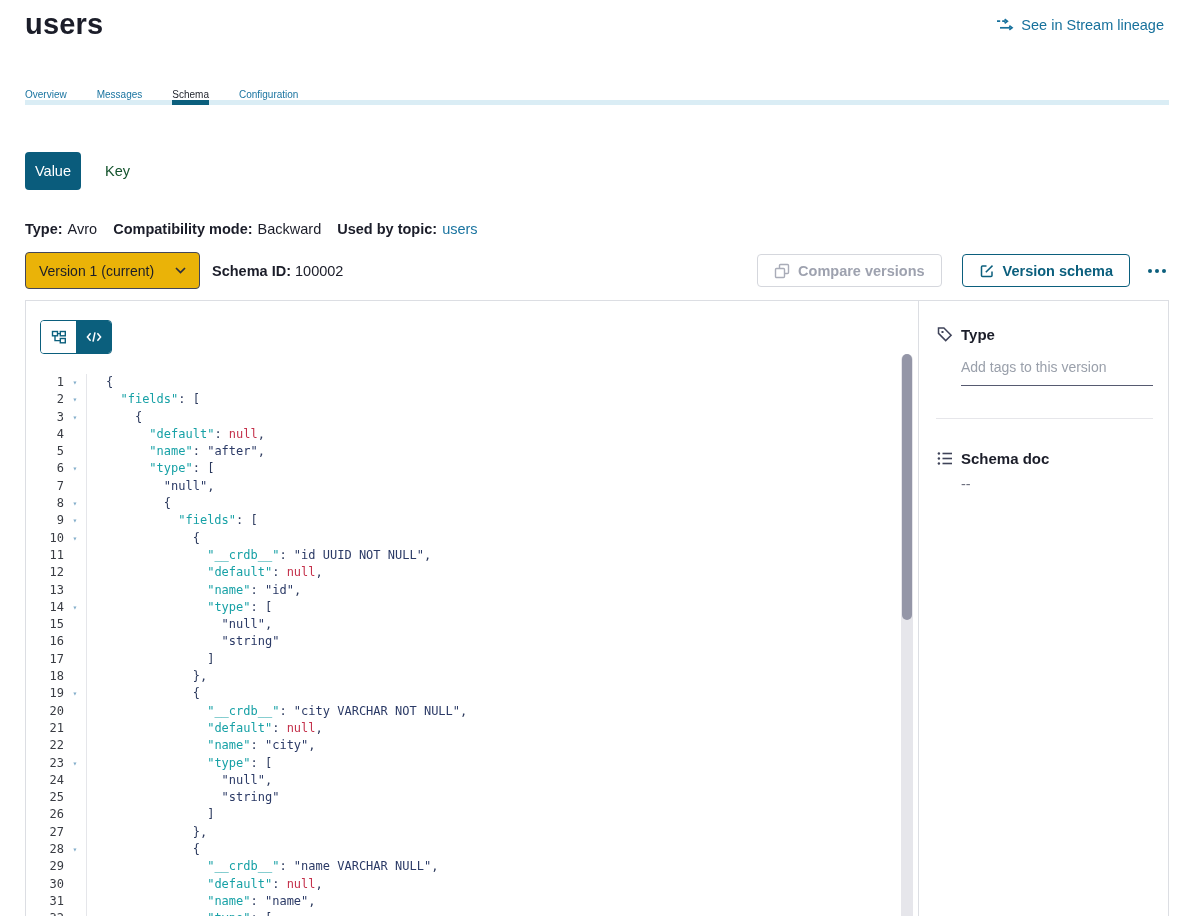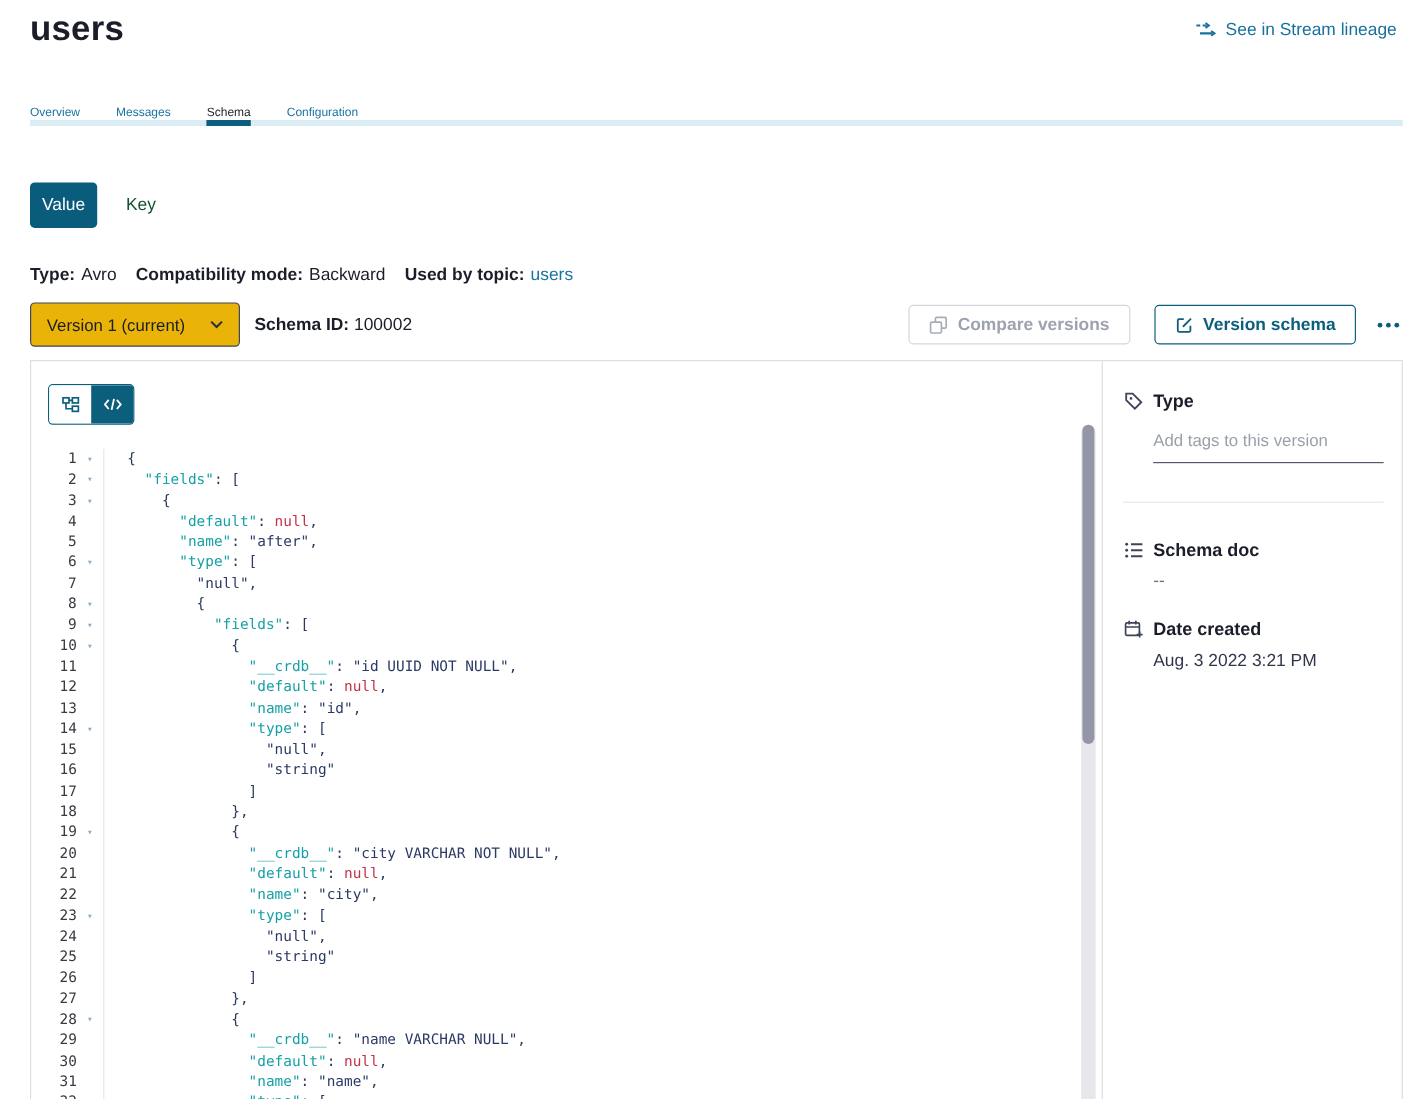--- a/index.html
+++ b/index.html
@@ -249,30 +249,14 @@
           </g>
           <circle cx="2.4" cy="3.5" r="1.2" fill="#3f4359"></circle>
           <circle cx="2.4" cy="8.5" r="1.2" fill="#3f4359"></circle>
           <circle cx="2.4" cy="13.5" r="1.2" fill="#3f4359"></circle>
         </svg>
         <h3>Schema doc</h3>
       </div>
       <div class="sb-value">--</div>
     </div>
 
-    <div class="sb-sec-date">
-      <div class="sb-header">
-        <svg class="sb-icon" viewBox="0 0 17 17">
-          <g stroke="#3f4359" stroke-width="1.4" fill="none">
-            <rect x="1.5" y="3" width="11.5" height="10.5" rx="1.2"></rect>
-            <line x1="4.5" y1="1.2" x2="4.5" y2="4.5"></line>
-            <line x1="10" y1="1.2" x2="10" y2="4.5"></line>
-            <line x1="1.5" y1="6.5" x2="13" y2="6.5"></line>
-            <line x1="13.2" y1="10.3" x2="13.2" y2="15.3"></line>
-            <line x1="10.7" y1="12.8" x2="15.7" y2="12.8"></line>
-          </g>
-        </svg>
-        <h3>Date created</h3>
-      </div>
-      <div class="sb-value dark">Aug. 3 2022 3:21 PM</div>
-    </div>
   </aside>
 </div>
 
 </body></html>

